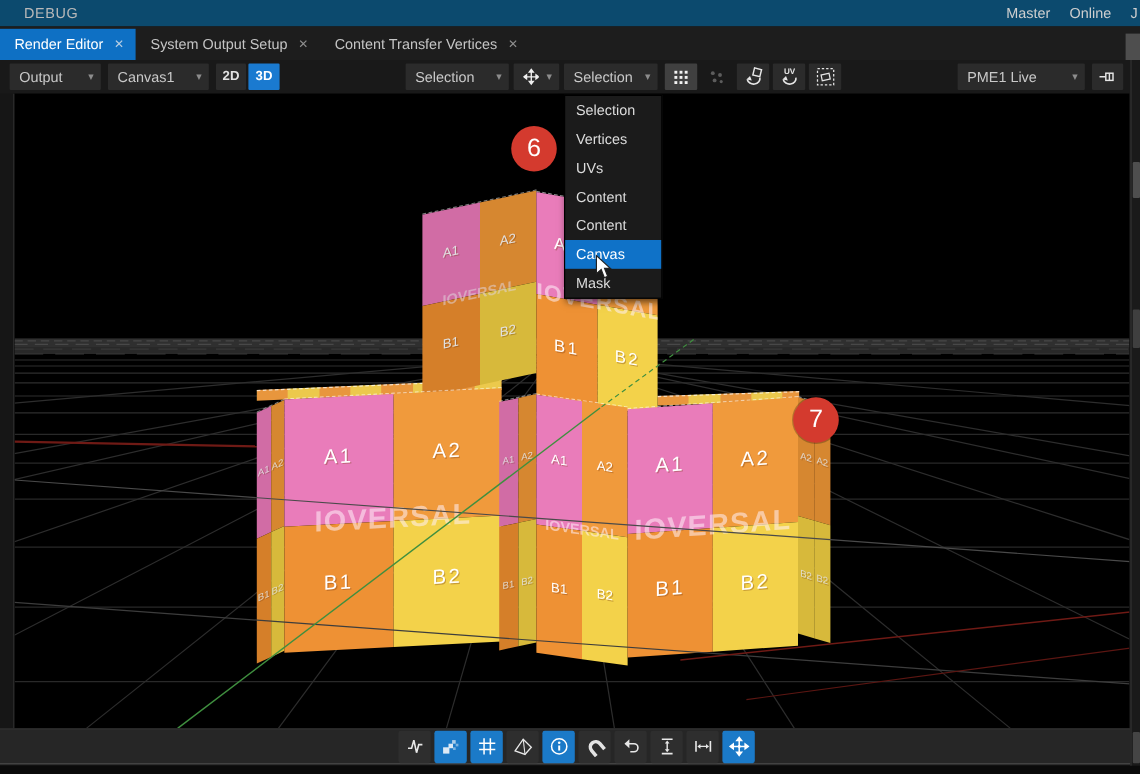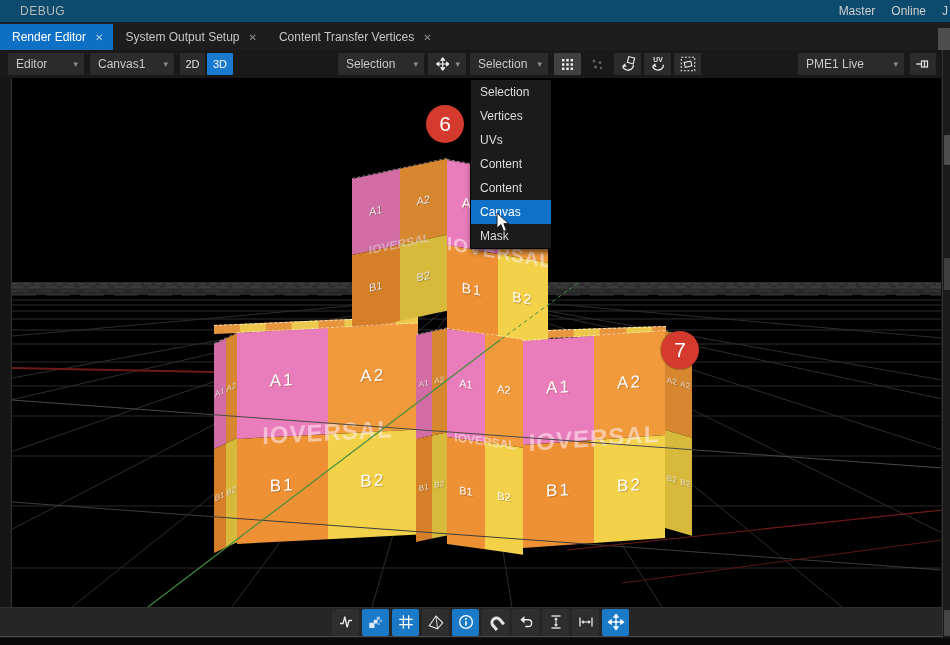--- a/index.html
+++ b/index.html
@@ -24,21 +24,21 @@
   .tab .x { font-size:10px; color:#b9cfe3; }
   .tab:not(.active) .x { color:#8f8f8f; }
   .tab-overflow { position:absolute; right:0; top:6px; width:12px; height:22px; background:#4e4e4e; }
 
   
   .toolbar { position:absolute; left:0; top:50px; width:950px; height:28px; background:#191919; }
   .tool { position:absolute; top:3px; height:22px; background:#2b2b2b; border-radius:1px; display:flex; align-items:center;
     color:#c9c9c9; font-size:12px; }
   .dd { justify-content:space-between; padding:0 6px 0 8px; }
   .dd .caret { color:#8d8d8d; font-size:9px; margin-left:6px; }
-  .btn2d3d { justify-content:center; font-size:11px; font-weight:normal; color:#e2e2e2; }
+  .btn2d3d { justify-content:center; font-size:11px; font-weight:bold; color:#e2e2e2; }
   .btn-blue { background:#1a7ad0 !important; color:#fff !important; }
   .iconbtn { justify-content:center; }
   .iconbtn.pressed { background:#404040; }
   .iconbtn.ghost { background:transparent; }
   svg.tico { display:block; }
 
   
   .viewport { position:absolute; left:11px; top:78px; width:930px; height:529px; background:#000;
     border-left:1px solid #333; overflow:hidden; }
 
@@ -104,21 +104,21 @@
     </div>
     <div class="tab">
       <span>Content Transfer Vertices</span>
       <span class="x">✕</span>
     </div>
     <div class="tab-overflow"></div>
   </div>
 
   <div class="toolbar">
     <div class="tool dd" style="left:8px; width:76px;">
-      <span>Editor</span>
+      <span>Output</span>
       <span class="caret">▾</span>
     </div>
     <div class="tool dd" style="left:90px; width:84px;">
       <span>Canvas1</span>
       <span class="caret">▾</span>
     </div>
     <div class="tool btn2d3d" style="left:180px; width:25px;">
       <span>2D</span>
     </div>
     <div class="tool btn2d3d btn-blue" style="left:207px; width:26px;">

